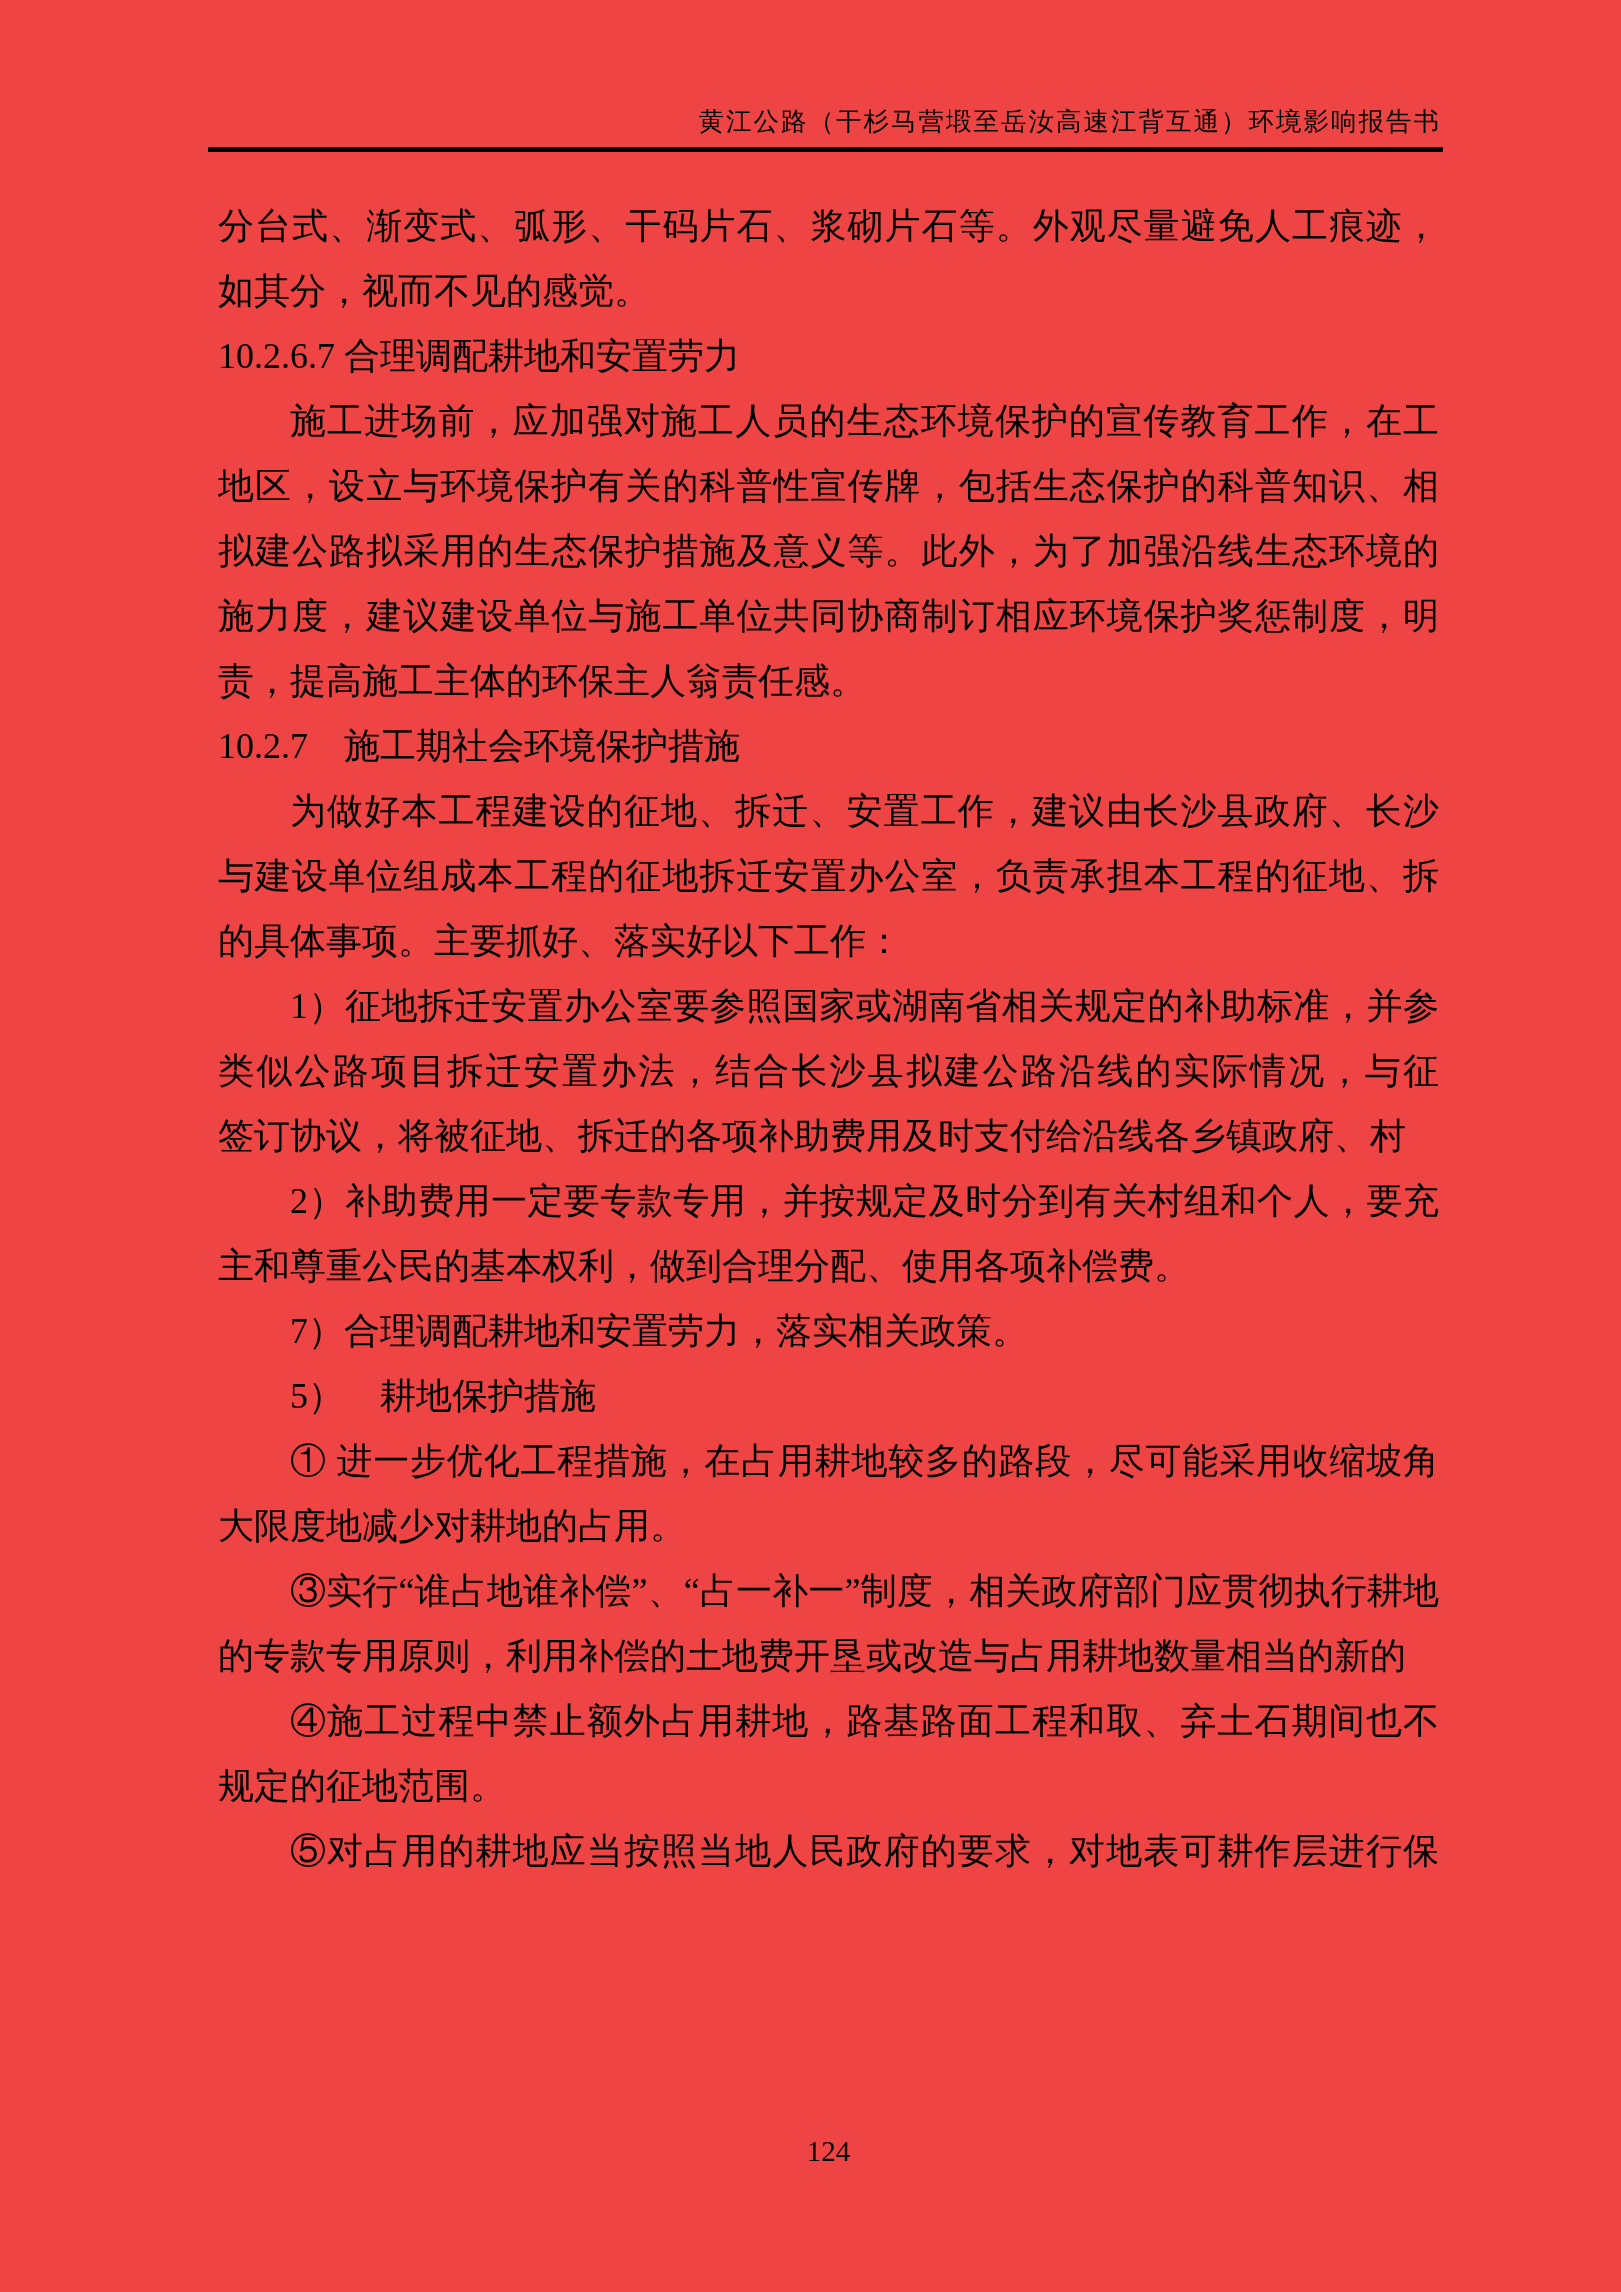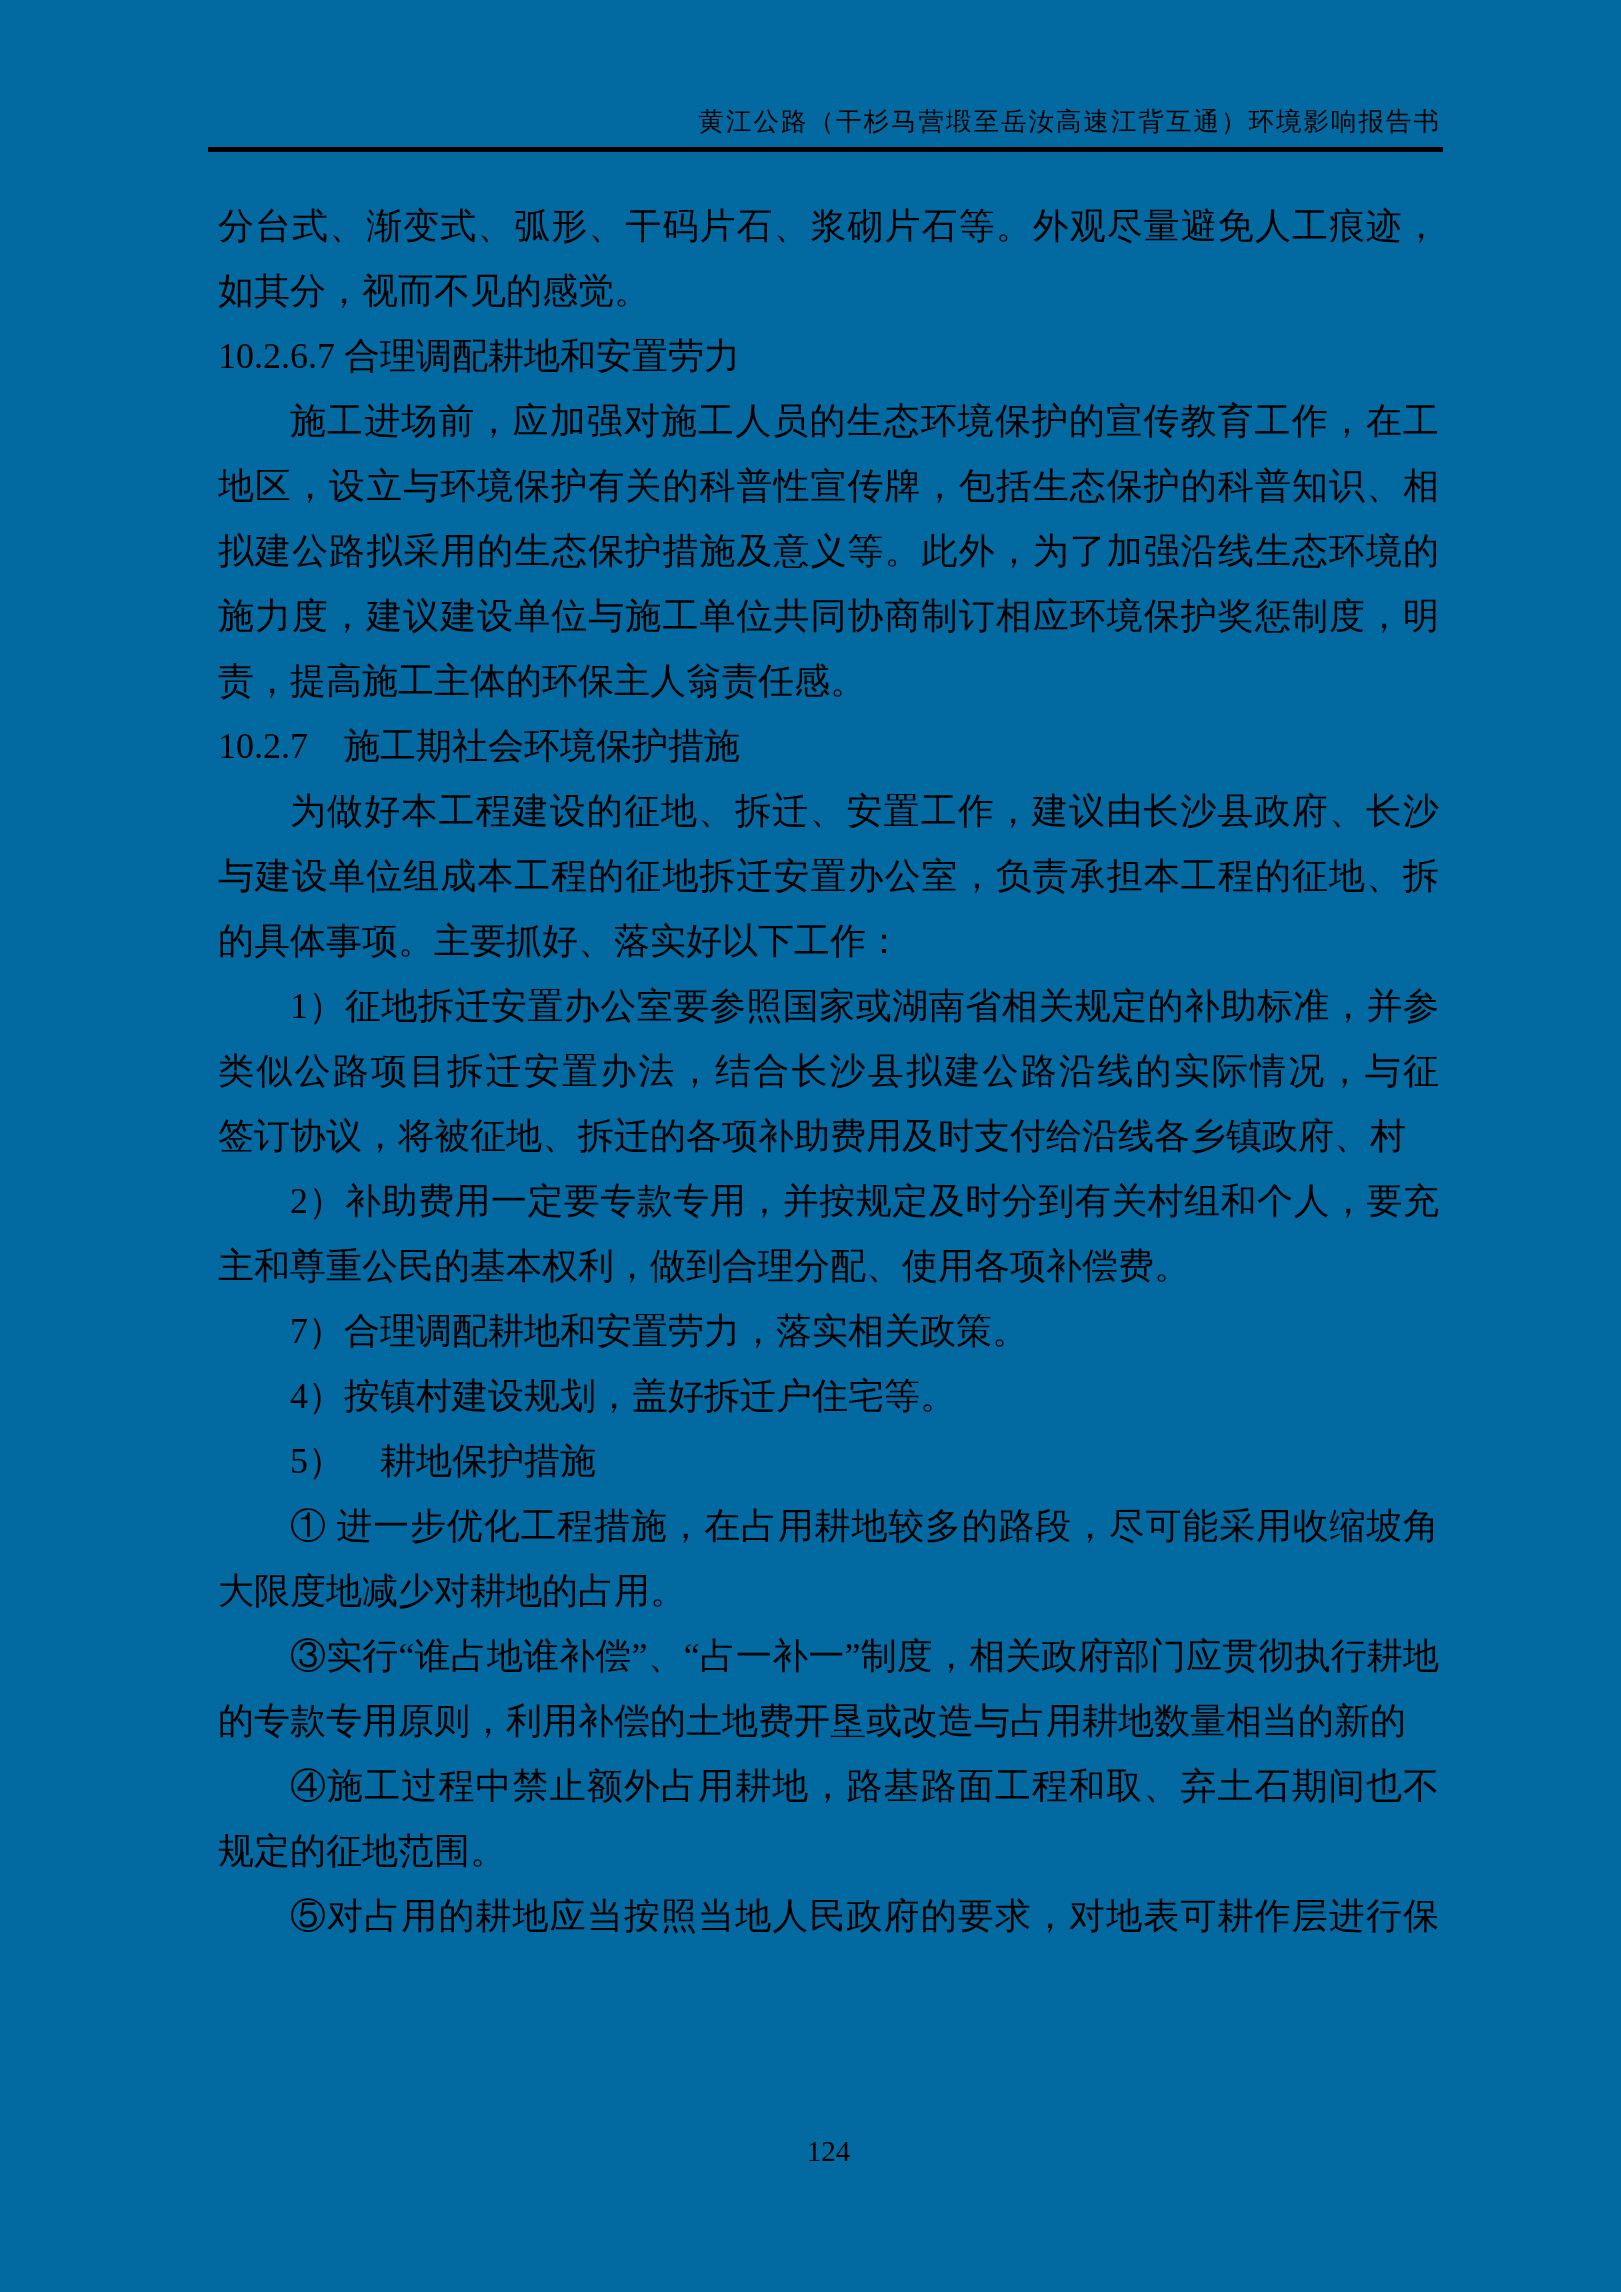--- a/index.html
+++ b/index.html
@@ -4,21 +4,21 @@
 <style>
   html, body {
     margin: 0;
     padding: 0;
     background: #ffffff;
   }
   .page {
     position: relative;
     width: 1621px;
     height: 2293px;
-    background: #0369a1;
+    background: #ef4444;
     color: #000000;
     font-family: "Liberation Serif", "DejaVu Serif", serif;
     overflow: hidden;
   }
   .header-title {
     position: absolute;
     top: 104px;
     left: 208px;
     width: 1233px;
     text-align: right;
@@ -91,21 +91,20 @@
       <div class="line heading">10.2.7　施工期社会环境保护措施</div>
       <div class="line fill-indent">为做好本工程建设的征地、拆迁、安置工作，建议由长沙县政府、长沙县交通局</div>
       <div class="line fill">与建设单位组成本工程的征地拆迁安置办公室，负责承担本工程的征地、拆迁、安置</div>
       <div class="line plain">的具体事项。主要抓好、落实好以下工作：</div>
       <div class="line fill-indent">1）征地拆迁安置办公室要参照国家或湖南省相关规定的补助标准，并参考、结合</div>
       <div class="line fill">类似公路项目拆迁安置办法，结合长沙县拟建公路沿线的实际情况，与征地、拆迁户</div>
       <div class="line plain">签订协议，将被征地、拆迁的各项补助费用及时支付给沿线各乡镇政府、村委会。</div>
       <div class="line fill-indent">2）补助费用一定要专款专用，并按规定及时分到有关村组和个人，要充分发扬民</div>
       <div class="line plain">主和尊重公民的基本权利，做到合理分配、使用各项补偿费。</div>
       <div class="line plain-indent">7）合理调配耕地和安置劳力，落实相关政策。</div>
-      <div class="line plain-indent">4）按镇村建设规划，盖好拆迁户住宅等。</div>
       <div class="line plain-indent">5）　耕地保护措施</div>
       <div class="line fill-indent">① 进一步优化工程措施，在占用耕地较多的路段，尽可能采用收缩坡角等措施，最</div>
       <div class="line plain">大限度地减少对耕地的占用。</div>
       <div class="line fill-indent">③实行“谁占地谁补偿”、“占一补一”制度，相关政府部门应贯彻执行耕地保护</div>
       <div class="line plain">的专款专用原则，利用补偿的土地费开垦或改造与占用耕地数量相当的新的耕地。</div>
       <div class="line fill-indent">④施工过程中禁止额外占用耕地，路基路面工程和取、弃土石期间也不允许超出</div>
       <div class="line plain">规定的征地范围。</div>
       <div class="line fill-indent">⑤对占用的耕地应当按照当地人民政府的要求，对地表可耕作层进行保护，将所</div>
     </div>
   <div class="page-number">124</div>

